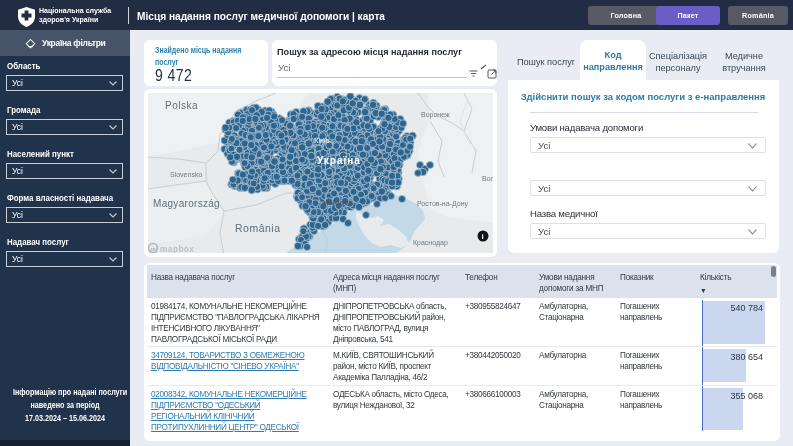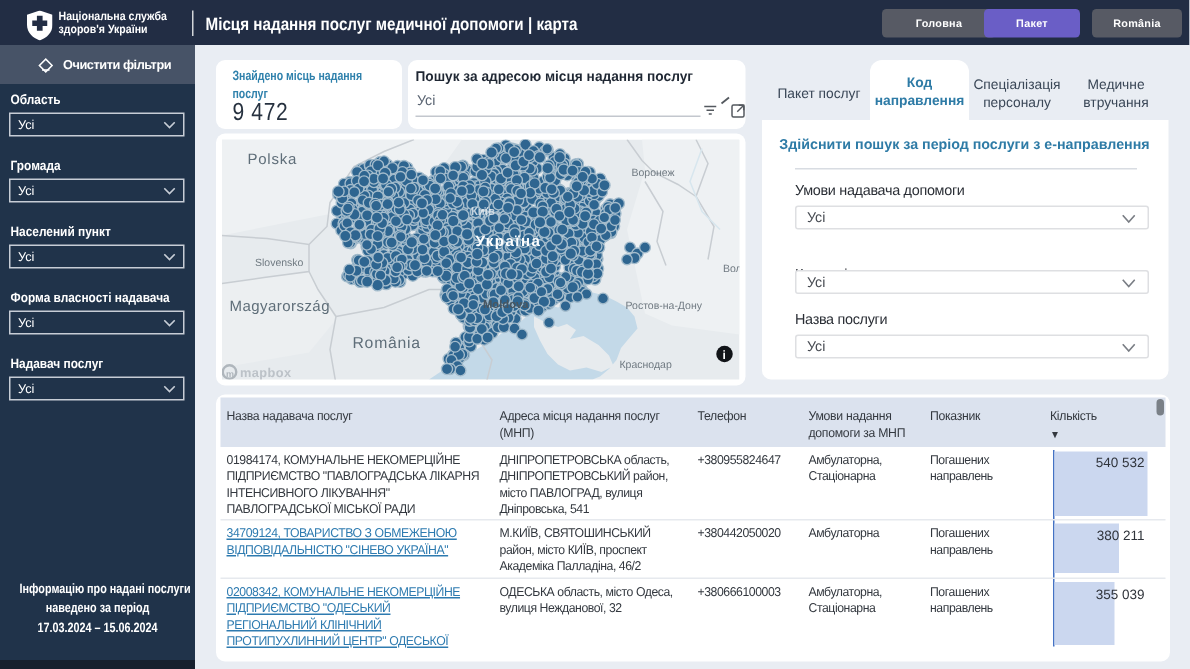--- a/index.html
+++ b/index.html
@@ -66,21 +66,21 @@
 <div id="hsep" class="abs"></div>
 <div id="htitle" class="abs">Місця надання послуг медичної допомоги | карта</div>
 <div class="navbtn" style="left:588px;width:76px">Головна</div>
 <div class="navbtn" style="left:656px;width:64px;background:#6A5EC6">Пакет</div>
 <div class="navbtn" style="left:728px;width:60px">România</div>
 
 <div id="sbar" class="abs"></div>
 <div id="clearbar" class="abs"><svg style="position:absolute;left:25px;top:8px" width="11" height="11" viewBox="0 0 11 11">
       <rect x="2.6" y="2.6" width="6" height="6" transform="rotate(45 5.5 5.5)" fill="none" stroke="#fff" stroke-width="1"></rect>
       <line x1="3" y1="8.6" x2="8" y2="8.6" stroke="#fff" stroke-width="1"></line>
-    </svg><span style="margin-left:42px;font-size:8.5px;letter-spacing:-0.3px">Очистити фільтри</span></div>
+    </svg><span style="margin-left:42px;font-size:8.5px;letter-spacing:-0.3px">Україна фільтри</span></div>
 <div class="flabel" style="top:61px">Область</div>
 <div class="fdd" style="top:75px">Усі<svg width="8" height="5" viewBox="0 0 8 5">
       <polyline points="0.5,0.5 4,4 7.5,0.5" fill="none" stroke="#C7CDD6" stroke-width="1.1"></polyline>
     </svg></div>
 <div class="flabel" style="top:105px">Громада</div>
 <div class="fdd" style="top:119px">Усі<svg width="8" height="5" viewBox="0 0 8 5">
       <polyline points="0.5,0.5 4,4 7.5,0.5" fill="none" stroke="#C7CDD6" stroke-width="1.1"></polyline>
     </svg></div>
 <div class="flabel" style="top:149px">Населений пункт</div>
 <div class="fdd" style="top:163px">Усі<svg width="8" height="5" viewBox="0 0 8 5">
@@ -111,38 +111,38 @@
       <line x1="1.5" y1="7" x2="9.5" y2="7"></line>
       <line x1="3" y1="9.5" x2="8" y2="9.5"></line>
       <line x1="4.5" y1="12" x2="6.5" y2="12"></line>
       <line x1="13" y1="5" x2="18" y2="1" stroke-width="1.2"></line>
       <rect x="20" y="6" width="8" height="8" rx="1"></rect>
       <line x1="23.5" y1="10.5" x2="27.5" y2="6.5"></line>
       <polyline points="24.5,6.2 27.8,6.2 27.8,9.5"></polyline>
     </g>
   </svg>
 
-<div class="tab" style="left:514px;top:57px;width:64px">Пакет послуг</div>
+<div class="tab" style="left:514px;top:57px;width:64px">Пошук послуг</div>
 <div id="tabactive" class="abs"></div>
 <div id="tabactivet" class="abs">Код<br>направлення</div>
 <div class="tab" style="left:646px;top:51px;width:64px">Спеціалізація<br>персоналу</div>
 <div class="tab" style="left:712px;top:51px;width:64px">Медичне<br>втручання</div>
 
 <div id="rcard" class="card"></div>
-<div id="rhead" class="abs">Здійснити пошук за період послуги з е-направлення</div>
+<div id="rhead" class="abs">Здійснити пошук за кодом послуги з е-направлення</div>
 <div id="rhr" class="abs"></div>
 <div class="rlabel" style="top:122px">Умови надавача допомоги</div>
 <div class="rdd" style="top:137px">Усі<svg width="9" height="6" viewBox="0 0 9 6">
       <polyline points="0.5,0.5 4.5,5 8.5,0.5" fill="none" stroke="#7A7E85" stroke-width="1.1"></polyline>
     </svg></div>
 <div class="rlabel" style="top:178px">Категорія послуги</div>
 <div class="rdd" style="top:180px">Усі<svg width="9" height="6" viewBox="0 0 9 6">
       <polyline points="0.5,0.5 4.5,5 8.5,0.5" fill="none" stroke="#7A7E85" stroke-width="1.1"></polyline>
     </svg></div>
-<div class="rlabel" style="top:208px">Назва послуги</div>
+<div class="rlabel" style="top:208px">Назва медичної</div>
 <div class="rdd" style="top:223px">Усі<svg width="9" height="6" viewBox="0 0 9 6">
       <polyline points="0.5,0.5 4.5,5 8.5,0.5" fill="none" stroke="#7A7E85" stroke-width="1.1"></polyline>
     </svg></div>
 
 <div id="mapcard" class="card"></div>
 <svg id="mapsvg" width="345" height="160" viewBox="0 0 345 160">
 <rect width="345" height="163" fill="#E7EBEE"></rect>
 <path d="M0,0 H160 L140,28 L118,48 L88,56 L70,50 L0,64 Z" fill="#EEF1F3"></path>
 <path d="M280,0 H345 V130 L300,124 L282,116 L270,60 L282,20 Z" fill="#EEF1F3"></path>
 <path d="M0,96 L58,88 L76,120 L58,142 L0,152 Z" fill="#ECEFF1"></path>
@@ -1953,23 +1953,23 @@
 <div class="th" style="left:333px;top:272px">Адреса місця надання послуг<br>(МНП)</div>
 <div class="th" style="left:465px;top:272px">Телефон</div>
 <div class="th" style="left:539px;top:272px">Умови надання<br>допомоги за МНП</div>
 <div class="th" style="left:620px;top:272px">Показник</div>
 <div class="th" style="left:700px;top:272px">Кількість</div>
 <div class="th" style="left:700px;top:286px;font-size:7px">▼</div>
 <div id="axis"></div>
 <div class="bar" style="left:703px;top:301px;width:62px;height:43px"></div>
 <div class="bar" style="left:703px;top:349px;width:43px;height:33px"></div>
 <div class="bar" style="left:703px;top:388px;width:40px;height:42px"></div>
-<div class="num" style="top:303px">540 532</div>
-<div class="num" style="top:352px">380 211</div>
-<div class="num" style="top:391px">355 039</div>
+<div class="num" style="top:303px">540 784</div>
+<div class="num" style="top:352px">380 654</div>
+<div class="num" style="top:391px">355 068</div>
 <div class="td" style="left:151px;top:301px">01984174, КОМУНАЛЬНЕ НЕКОМЕРЦІЙНЕ<br>ПІДПРИЄМСТВО "ПАВЛОГРАДСЬКА ЛІКАРНЯ<br>ІНТЕНСИВНОГО ЛІКУВАННЯ"<br>ПАВЛОГРАДСЬКОЇ МІСЬКОЇ РАДИ</div>
 <div class="td" style="left:333px;top:301px">ДНІПРОПЕТРОВСЬКА область,<br>ДНІПРОПЕТРОВСЬКИЙ район,<br>місто ПАВЛОГРАД, вулиця<br>Дніпровська, 541</div>
 <div class="td" style="left:465px;top:301px">+380955824647</div>
 <div class="td" style="left:539px;top:301px">Амбулаторна,<br>Стаціонарна</div>
 <div class="td" style="left:620px;top:301px">Погашених<br>направлень</div>
 <div class="rowline" style="top:346px"></div>
 <div class="td lnk" style="left:151px;top:350px">34709124, ТОВАРИСТВО З ОБМЕЖЕНОЮ<br>ВІДПОВІДАЛЬНІСТЮ "СІНЕВО УКРАЇНА"</div>
 <div class="td" style="left:333px;top:350px">М.КИЇВ, СВЯТОШИНСЬКИЙ<br>район, місто КИЇВ, проспект<br>Академіка Палладіна, 46/2</div>
 <div class="td" style="left:465px;top:350px">+380442050020</div>
 <div class="td" style="left:539px;top:350px;width:76px">Амбулаторна</div>

